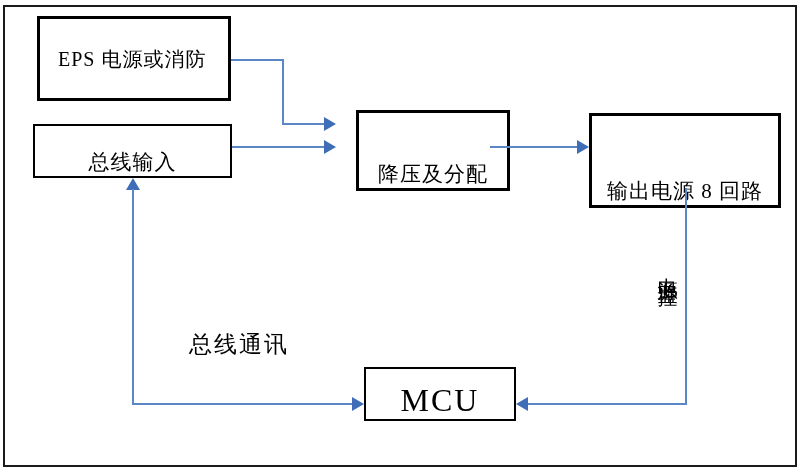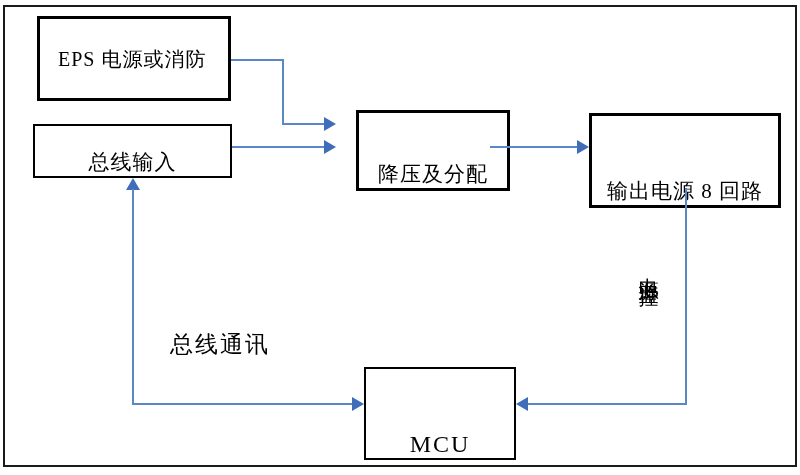--- a/index.html
+++ b/index.html
@@ -40,21 +40,21 @@
     align-items: flex-start;
     justify-content: center;
     padding-left: 18px;
     font-size: 20px;
     line-height: 1.7;
     text-align: left;
   }
   .node-bus-input { left: 33px;  top: 124px; width: 199px; height: 54px; }
   .node-stepdown  { left: 336px; top: 110px; width: 154px; height: 81px; margin-left: 20px; }
   .node-output    { left: 589px; top: 93px;  width: 192px; height: 95px; margin-top: 20px; }
-  .node-mcu       { left: 364px; top: 367px; width: 152px; height: 93px; font-size: 24px; letter-spacing: 2px; }
+  .node-mcu       { left: 364px; top: 367px; width: 152px; height: 54px; font-size: 32px; letter-spacing: 2px; }
 
   .edge {
     position: absolute;
     background: #5b87c6;
   }
   .edge.h { height: 2px; }
   .edge.v { width: 2px; }
 
   .arrowhead {
     position: absolute;
@@ -74,20 +74,21 @@
     border-left: 7px solid transparent;
     border-right: 7px solid transparent;
     border-bottom: 12px solid #3f6db8;
   }
 
   .edge-label {
     position: absolute;
     font-size: 23px;
     letter-spacing: 2px;
     white-space: nowrap;
+    margin-left: 19px;
   }
   .edge-label-bus-comm { left: 170px; top: 329px; }
   .edge-label-power-monitor {
     left: 638px; top: 262px;
     writing-mode: vertical-rl;
     text-orientation: upright;
     font-size: 20px;
     letter-spacing: 3px;
     line-height: 1.1;
   }

